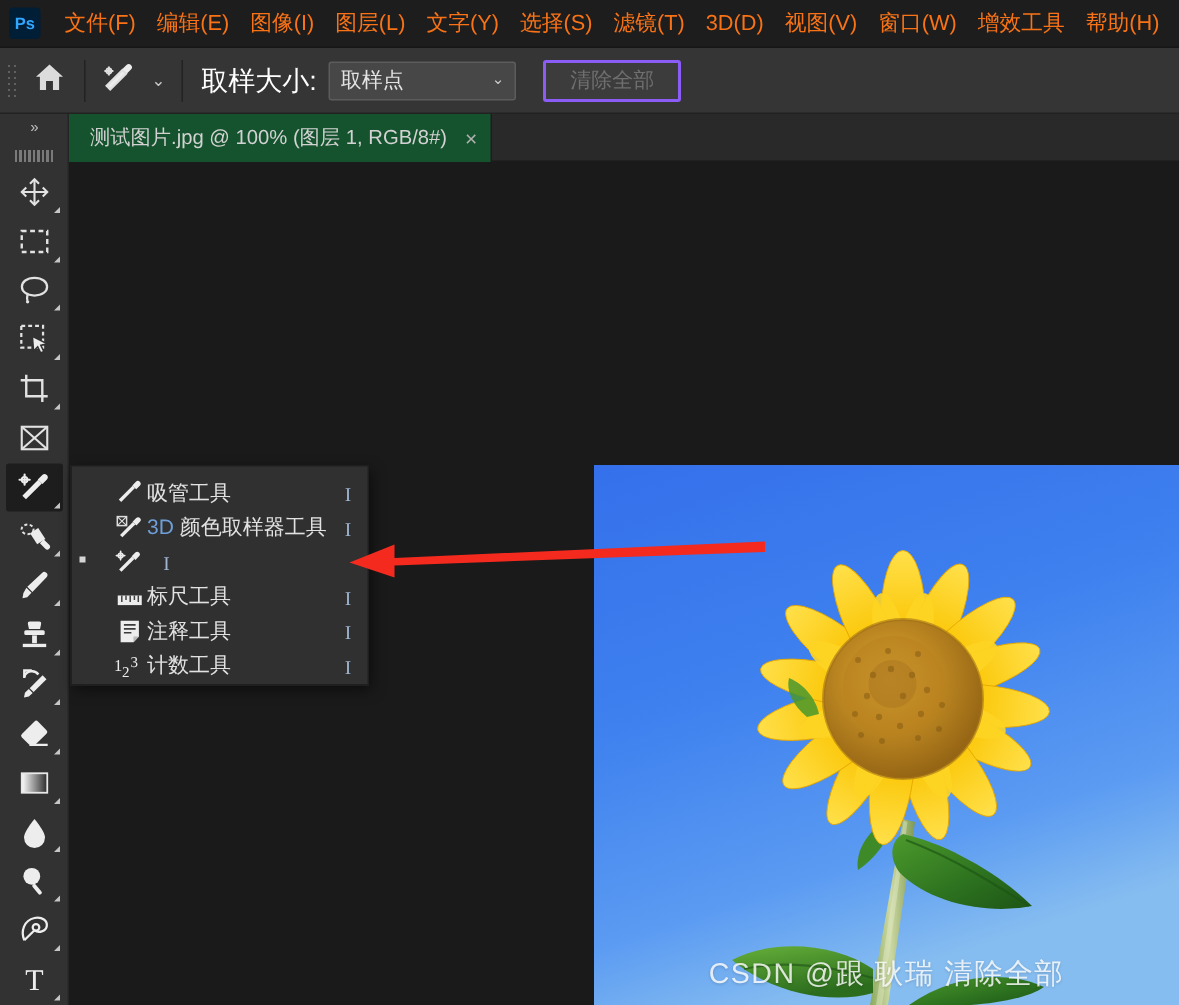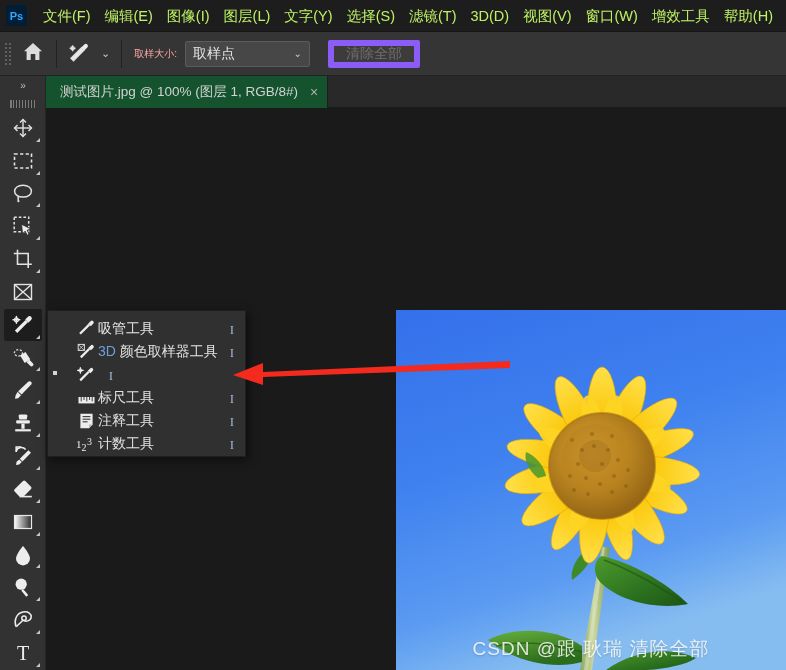--- a/index.html
+++ b/index.html
@@ -21,21 +21,21 @@
   }
   .ps-logo {
     width: 21px; height: 21px; margin-left: 6px; margin-right: 9px;
     background: #001e36; border-radius: 3px;
     color: #31a8ff; font-size: 11px; font-weight: bold;
     display: flex; align-items: center; justify-content: center;
     font-family: "Liberation Sans", sans-serif;
     flex: 0 0 auto;
   }
   .menu-item {
-    color: #bef264; font-size: 14.5px; padding: 0 7px;
+    color: #f97316; font-size: 14.5px; padding: 0 7px;
     white-space: nowrap; line-height: 32px; cursor: default;
   }
 
   
   .optionsbar {
     position: absolute; left: 0; top: 32px; width: 786px; height: 44px;
     background: #353535;
     display: flex; align-items: center;
     border-bottom: 1px solid #222;
   }
@@ -44,31 +44,31 @@
     background-image: radial-gradient(#6e6e6e 0.8px, transparent 0.9px);
     background-size: 4px 4px; background-position: 1px 1px;
     opacity: .75;
   }
   .ob-home { width: 42px; display: flex; align-items: center; justify-content: center; }
   .ob-sep { width: 1px; height: 28px; background: #222; margin: 0 2px; flex: 0 0 auto; }
   .ob-toolicon {
     width: 40px; display: flex; align-items: center; justify-content: center;
   }
   .ob-caret { color: #c8c8c8; font-size: 11px; padding: 0 9px 0 2px; }
-  .ob-label { color: #fca5a5; font-size: 10px; margin-left: 10px; margin-right: 8px; white-space: nowrap;}
+  .ob-label { color: #ffffff; font-size: 18px; margin-left: 10px; margin-right: 8px; white-space: nowrap;}
   .ob-select {
     width: 125px; height: 26px; background: #474747;
     border: 1px solid #5c5c5c; border-radius: 2px;
     display: flex; align-items: center; justify-content: space-between;
     padding: 0 7px; color: #e3e3e3; font-size: 14px;
   }
   .ob-select .sel-caret { font-size: 10px; color: #cfcfcf; }
   .ob-btn {
     margin-left: 18px; height: 28px; min-width: 92px;
-    background: #3c3c3c; border: 6px solid #8b5cf6; border-radius: 2px;
+    background: #3c3c3c; border: 2px solid #8b5cf6; border-radius: 2px;
     color: #6f6f6f; font-size: 14px;
     display: flex; align-items: center; justify-content: center;
   }
 
   
   .toolbar {
     position: absolute; left: 0; top: 76px; width: 46px; height: 594px;
     background: #323232;
     border-right: 1px solid #252525;
     display: flex; flex-direction: column; align-items: center;

